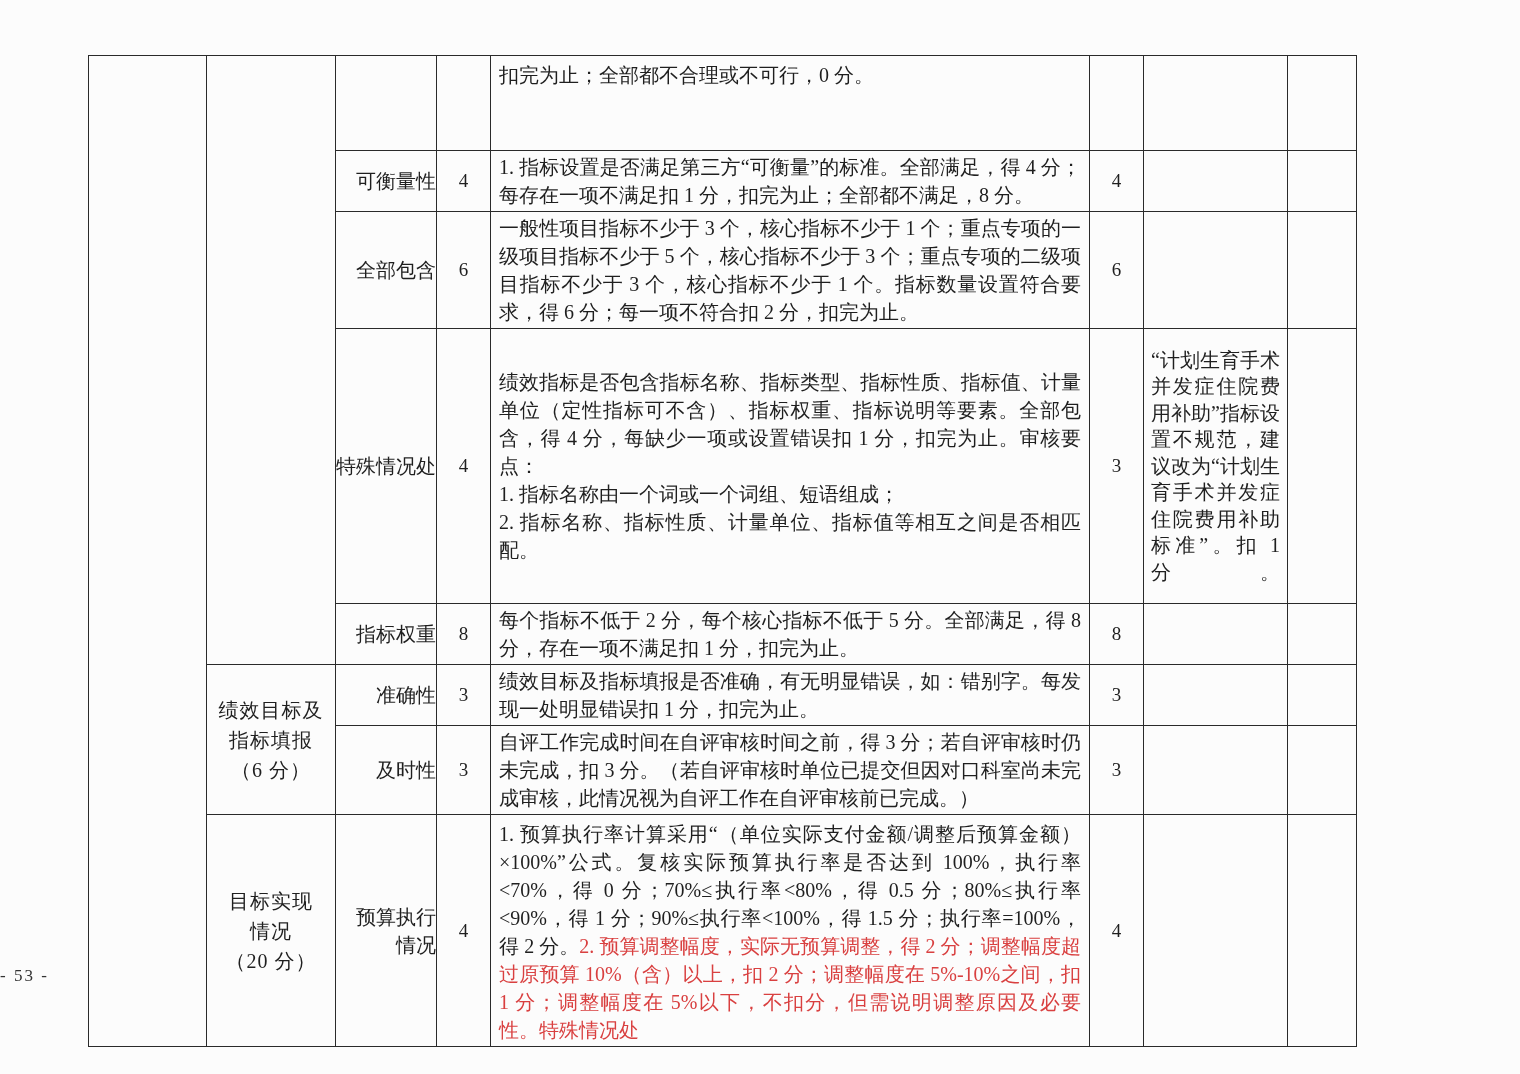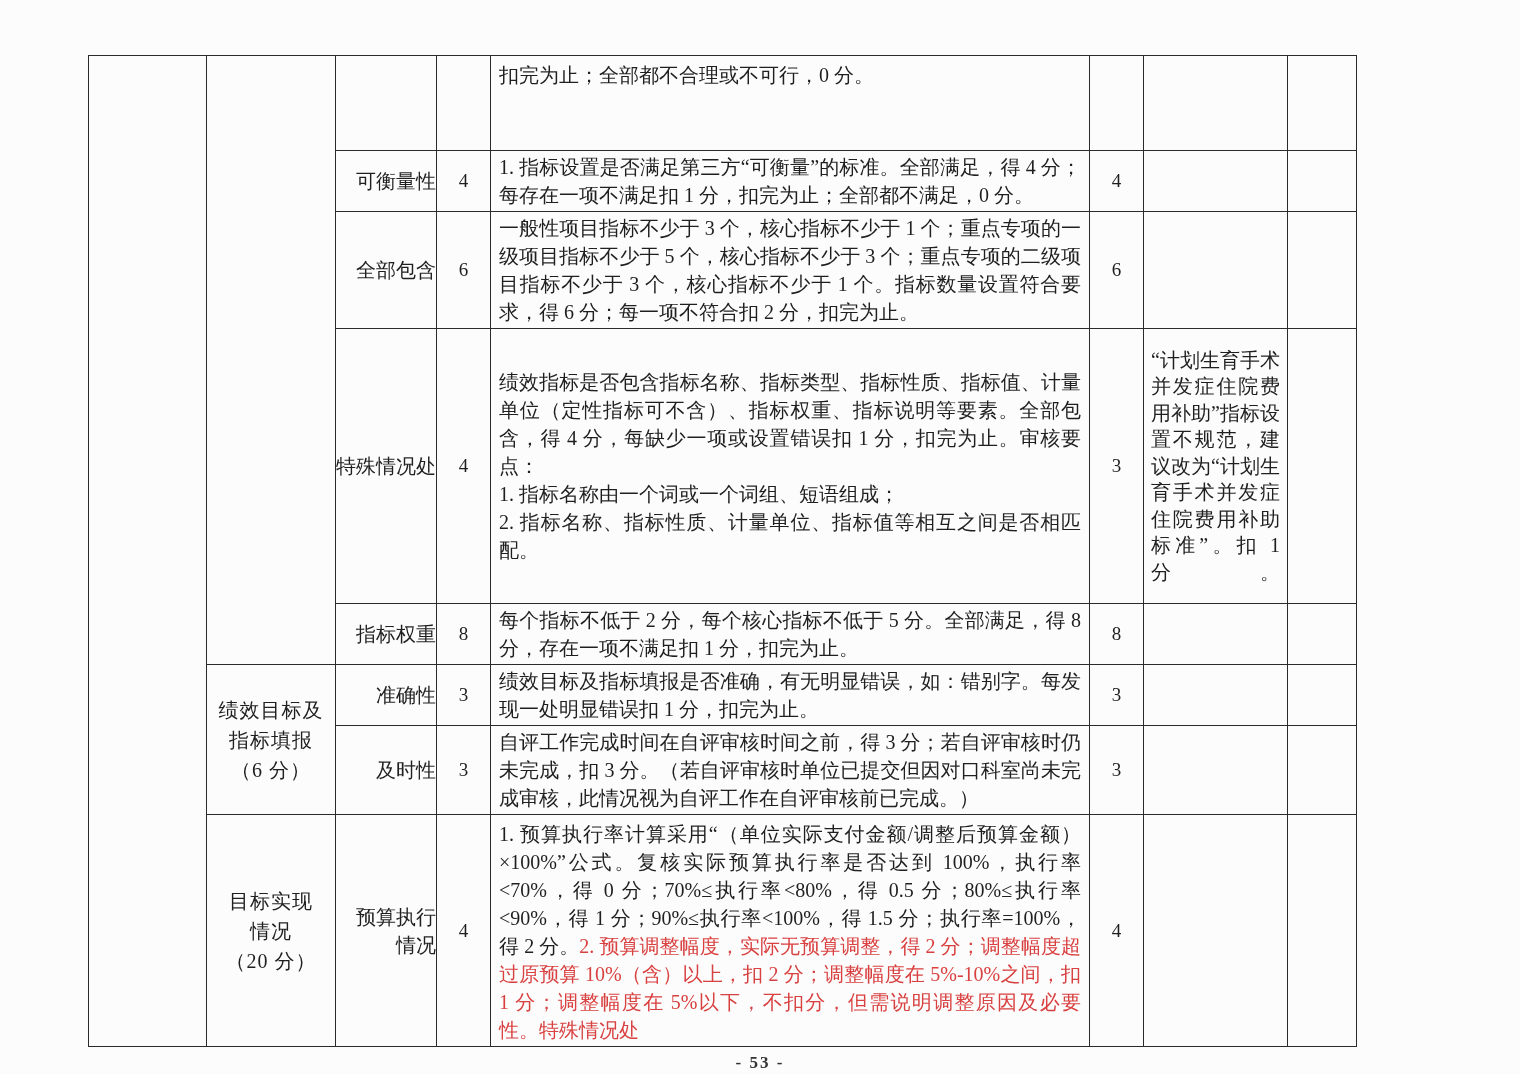--- a/index.html
+++ b/index.html
@@ -39,22 +39,22 @@
     padding:2px 8px;line-height:28px;
     text-align:justify;white-space:pre-line;
   }
   .c-desc.top{vertical-align:top;padding-top:5px;}
   .c-comment{
     padding:13px 7px;line-height:26.5px;
     text-align:justify;text-align-last:justify;
   }
   .red{color:var(--red);}
   .page-number{
-    position:absolute;left:0;right:0;top:1053px;
-    text-align:center;font-size:17px;letter-spacing:2px;color:#333;font-weight:bold;
+    position:absolute;left:0;right:0;top:966px;
+    text-align:left;font-size:17px;letter-spacing:2px;color:#333;
   }
 </style>
 </head>
 <body>
 
 <div class="page">
 
   <table class="eval">
     <colgroup>
       <col style="width:118px">
@@ -75,21 +75,21 @@
       <td class="c-max"></td>
       <td class="c-desc top">扣完为止；全部都不合理或不可行，0 分。</td>
       <td class="c-score"></td>
       <td class="c-comment"></td>
       <td class="c-end"></td>
     </tr>
 
     <tr class="r1">
       <td class="c-item">可衡量性</td>
       <td class="c-max">4</td>
-      <td class="c-desc">1. 指标设置是否满足第三方“可衡量”的标准。全部满足，得 4 分；每存在一项不满足扣 1 分，扣完为止；全部都不满足，0 分。</td>
+      <td class="c-desc">1. 指标设置是否满足第三方“可衡量”的标准。全部满足，得 4 分；每存在一项不满足扣 1 分，扣完为止；全部都不满足，8 分。</td>
       <td class="c-score">4</td>
       <td class="c-comment"></td>
       <td class="c-end"></td>
     </tr>
 
     <tr class="r2">
       <td class="c-item">全部包含</td>
       <td class="c-max">6</td>
       <td class="c-desc">一般性项目指标不少于 3 个，核心指标不少于 1 个；重点专项的一级项目指标不少于 5 个，核心指标不少于 3 个；重点专项的二级项目指标不少于 3 个，核心指标不少于 1 个。指标数量设置符合要求，得 6 分；每一项不符合扣 2 分，扣完为止。</td>
       <td class="c-score">6</td>

